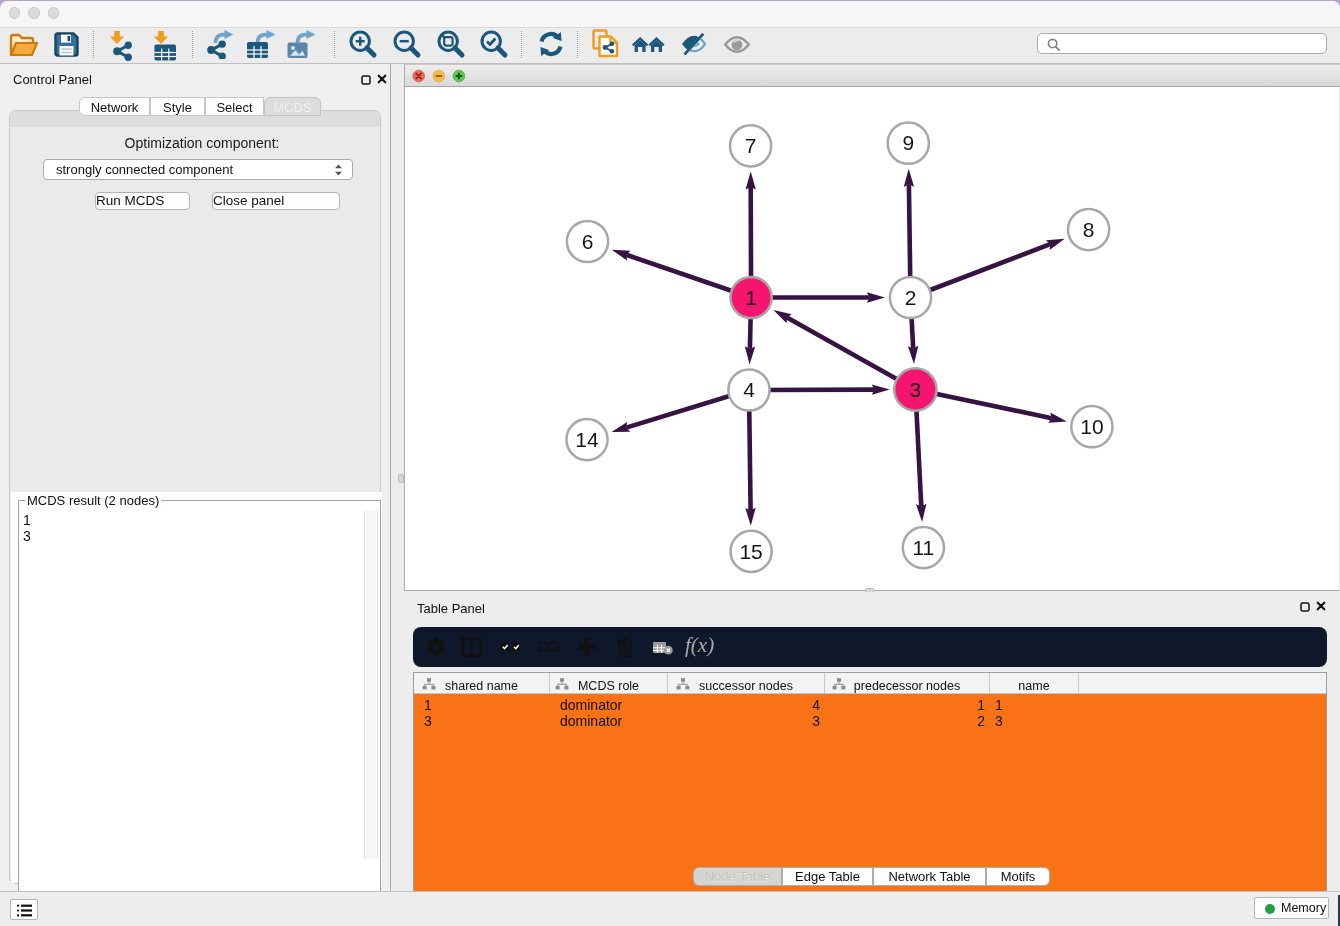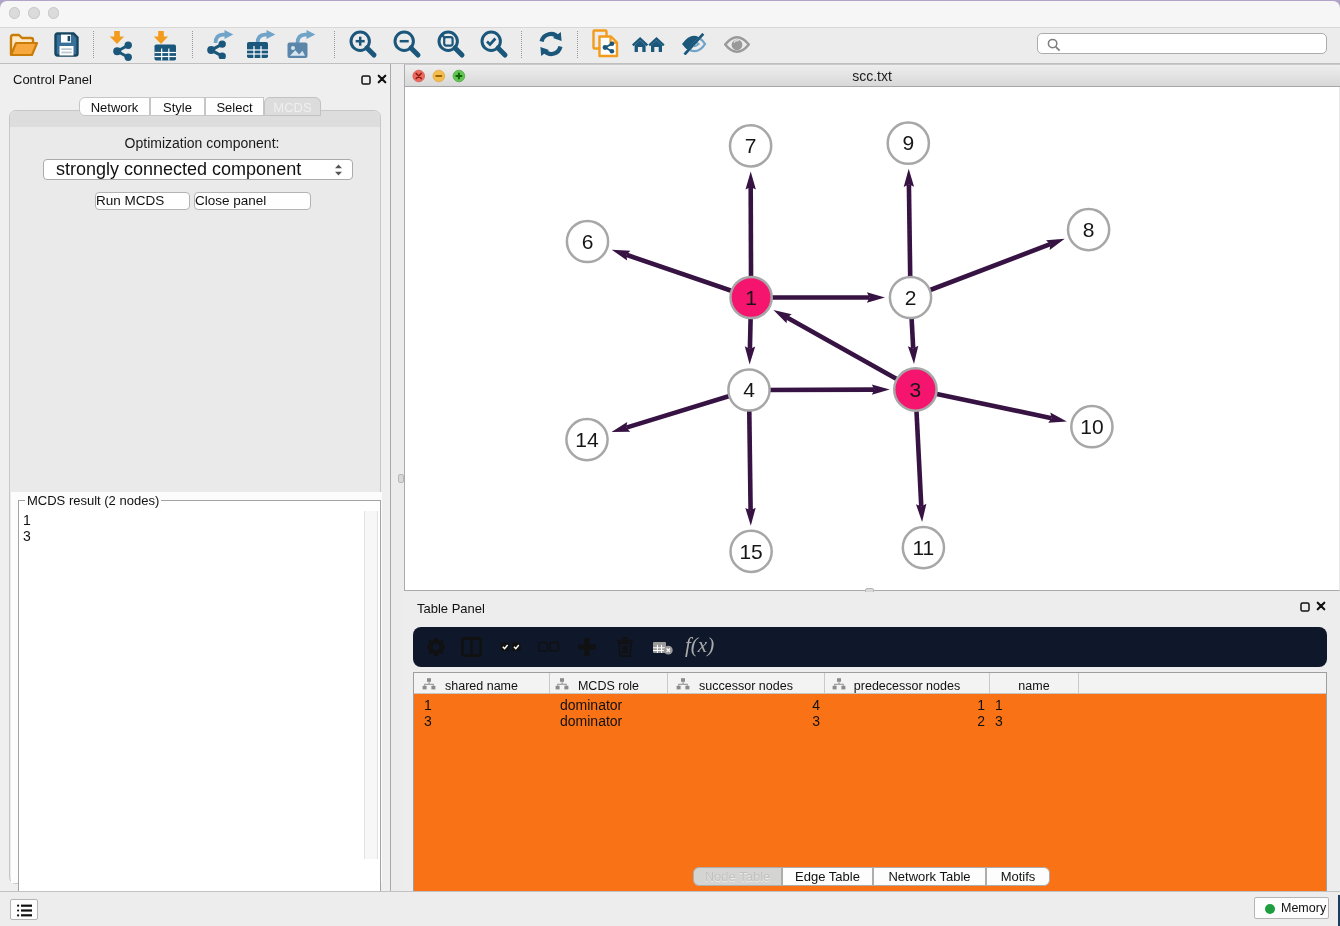--- a/index.html
+++ b/index.html
@@ -30,21 +30,21 @@
   background:#DDDDDD; border-radius:7px 7px 0 0; }
 .cptab { position:absolute; top:33px; height:19px; background:#FEFEFE;
   border:1px solid #C6C6C6; font-size:13px; color:#111; text-align:center;
   line-height:19px; z-index:5; }
 .cptab.sel { background:#DCDCDC; color:#EFEFEF; border-radius:6px 6px 0 0;
   border-color:#C2C2C2; }
 #opt-label { position:absolute; left:7px; top:71px; width:100%; text-align:center;
   font-size:14px; color:#1a1a1a; }
 #dropdown { position:absolute; left:43px; top:95px; width:310px; height:21px;
   background:#fff; border:1px solid #ABABAB; border-radius:4px;
-  font-size:18px; color:#111; line-height:19px; padding-left:12px; }
+  font-size:13px; color:#111; line-height:19px; padding-left:12px; }
 .btn { position:absolute; top:128px; height:18px; background:#FEFEFE;
   border:1px solid #B3B3B3; border-radius:4px; font-size:13.5px; color:#111;
   line-height:16px; }
 #result-wrap { position:absolute; left:11px; top:428px; width:371px; height:391px;
   background:#FCFCFC; }
 #fieldset { position:absolute; left:18px; top:436px; width:363px; height:417px;
   border:1px solid #A3A3A3; background:#fff; }
 #legend { position:absolute; left:6px; top:-8px; background:#FCFCFC;
   padding:0 2px; font-size:13px; color:#111; }
 #resultbox { position:absolute; left:0; top:0; width:100%; height:100%;
@@ -277,38 +277,37 @@
   <div class="cptab" style="left:205px;width:59px">Select</div>
   <div class="cptab sel" style="left:264px;width:57px">MCDS</div>
   <div id="opt-label">Optimization component:</div>
   <div id="dropdown">strongly connected component
     <svg style="position:absolute;right:8px;top:3px" width="11" height="14" viewBox="0 0 11 14">
     <path d="M2 5.2 L5.5 1.6 L9 5.2 z" fill="#555"></path>
           <path d="M2 8.8 L5.5 12.4 L9 8.8 z" fill="#555"></path>
         </svg>
   </div>
   <div class="btn" style="left:95px;width:95px">Run MCDS</div>
-  <div class="btn" style="left:194px;width:117px">Close panel</div>
+  <div class="btn" style="left:212px;width:128px">Close panel</div>
   <div id="result-wrap"></div>
   <div id="fieldset">
     <div id="legend">MCDS result (2 nodes)</div>
     <div id="resultbox">1<br>3<div id="resultsb"></div></div>
   </div>
 </div>
 
 <div id="netframe-tb"></div>
 <svg style="position:absolute;left:0;top:0" width="480" height="95" viewBox="0 0 480 95">
 <circle cx="418.7" cy="76" r="5.8" fill="#EE6A5F" stroke="#D3584E" stroke-width="0.8"></circle>
       <path d="M416.2 73.5 l5 5 M421.2 73.5 l-5 5" stroke="#901d12" stroke-width="1.7" stroke-linecap="round"></path>
 <circle cx="438.8" cy="76" r="5.8" fill="#F5BD4E" stroke="#DFA73C" stroke-width="0.8"></circle>
       <line x1="435.5" y1="76" x2="442.1" y2="76" stroke="#985f00" stroke-width="1.9"></line>
 <circle cx="458.9" cy="76" r="5.8" fill="#61C454" stroke="#4EA73F" stroke-width="0.8"></circle>
       <path d="M455.6 76 h6.6 M458.9 72.7 v6.6" stroke="#106303" stroke-width="1.9"></path>
 </svg>
-<div id="nettitle">scc.txt</div>
 <div id="canvas">
       <svg class="graph" width="935" height="504" viewBox="0 0 935 504" font-family="'Liberation Sans',sans-serif">
 <line x1="346.1" y1="210.5" x2="345.7" y2="100.0" stroke="#371343" stroke-width="4.6"></line>
 <line x1="346.1" y1="210.5" x2="221.4" y2="167.8" stroke="#371343" stroke-width="4.6"></line>
 <line x1="346.1" y1="210.5" x2="464.4" y2="210.5" stroke="#371343" stroke-width="4.6"></line>
 <line x1="346.1" y1="210.5" x2="344.9" y2="261.9" stroke="#371343" stroke-width="4.6"></line>
 <line x1="505.5" y1="210.5" x2="503.9" y2="97.3" stroke="#371343" stroke-width="4.6"></line>
 <line x1="505.5" y1="210.5" x2="645.2" y2="157.2" stroke="#371343" stroke-width="4.6"></line>
 <line x1="505.5" y1="210.5" x2="508.2" y2="261.5" stroke="#371343" stroke-width="4.6"></line>
 <line x1="510.4" y1="302.5" x2="382.0" y2="230.6" stroke="#371343" stroke-width="4.6"></line>

